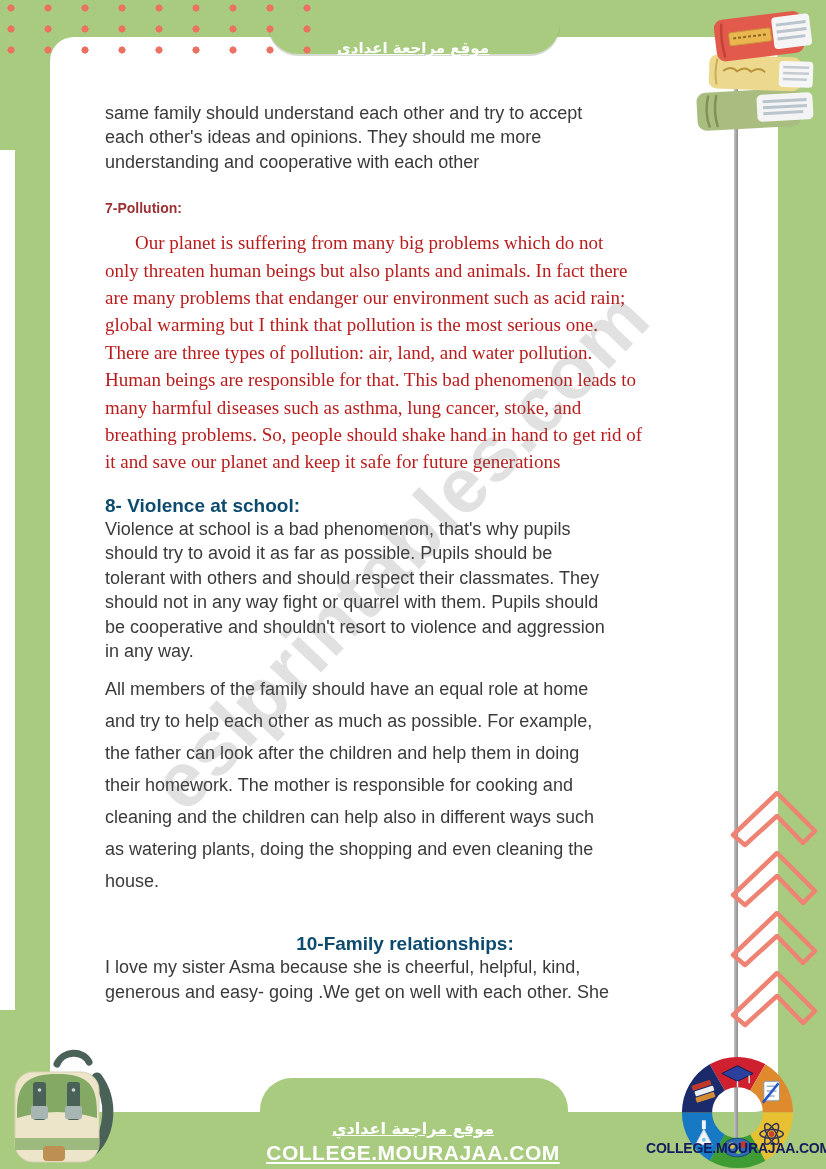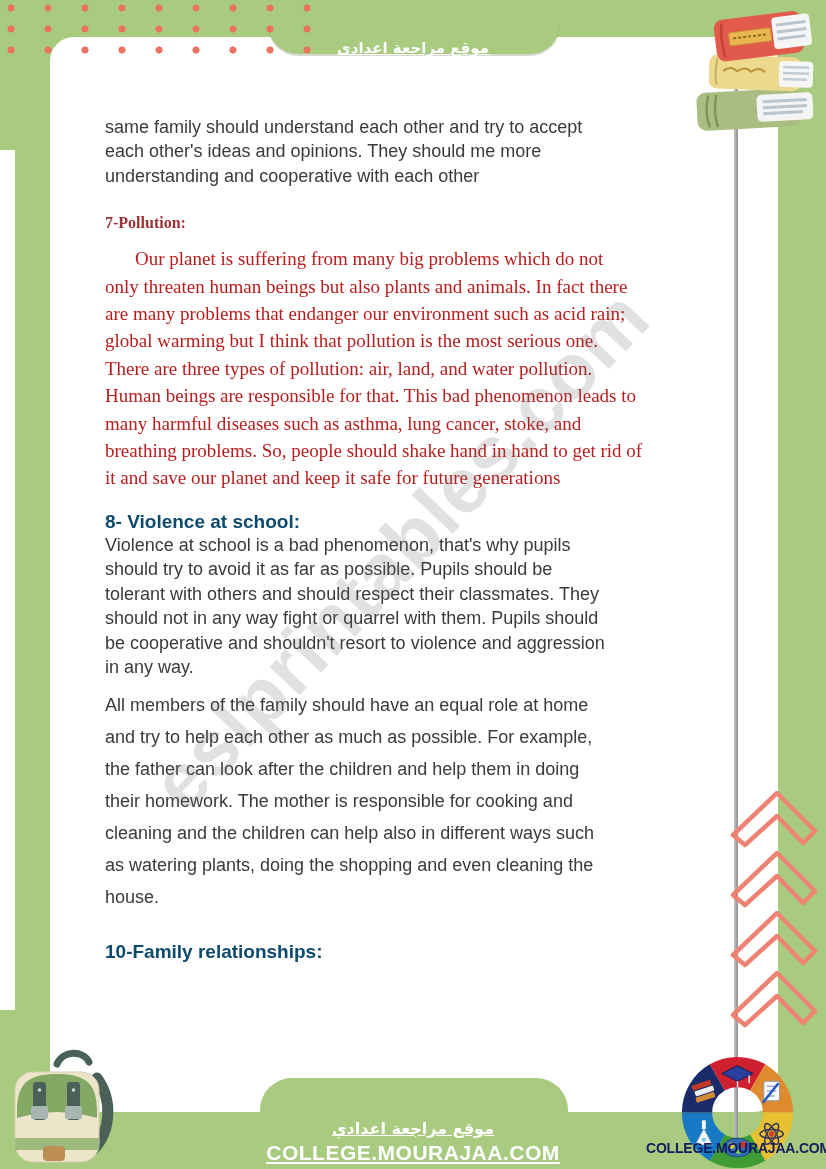--- a/index.html
+++ b/index.html
@@ -25,29 +25,29 @@
   
   .dots{
     position:absolute;left:2px;top:0;width:322px;height:60px;z-index:5;
     background-image:radial-gradient(circle 3.6px at 9px 8px,#eb7160 97%,transparent);
     background-size:37px 21px;
   }
   
   .pole{position:absolute;left:734px;top:88px;width:4px;height:1068px;
     background:linear-gradient(to right,#c4c4c4,#8d8d8d);z-index:2;}
   
-  .content{position:absolute;left:105px;top:115px;width:600px;z-index:3;}
+  .content{position:absolute;left:105px;top:101px;width:600px;z-index:3;}
   .p-sans{font-size:18px;line-height:24.4px;color:#3a3a3a;white-space:pre-line;}
   .p-sans.tight{line-height:32px;}
-  .h-serif{margin-top:26px;font-family:Liberation Serif, serif;font-size:16px;font-weight:bold;color:#9b3134;}
+  .h-serif{margin-top:26px;font-family:Liberation Sans, sans-serif;font-size:14px;font-weight:bold;color:#9b3134;}
   .p-serif{margin-top:13px;font-family:"Liberation Serif",serif;font-size:19px;line-height:27.4px;
     color:#b91c1c;white-space:pre-line;text-indent:30px;}
   .h-sans{font-size:19px;font-weight:bold;color:#0c4a6e;}
   .mt19{margin-top:19px;} .mt9{} .mt6{margin-top:6px;}
-  .mt10{margin-top:10px;} .mt24{margin-top:28px;}
+  .mt10{margin-top:10px;} .mt24{margin-top:36px;text-align:center;}
   
   .watermark{
     position:absolute;left:-15px;top:505px;width:830px;height:90px;line-height:90px;
     text-align:center;font-size:78px;font-weight:bold;letter-spacing:1px;
     color:rgba(105,105,105,0.20);transform:rotate(-46.5deg);z-index:6;pointer-events:none;
   }
   
   .chev{position:absolute;left:729px;width:90px;height:58px;z-index:3;}
   
   .footer-band{position:absolute;left:0;top:1112px;width:826px;height:57px;background:#a8cb80;}
@@ -128,20 +128,22 @@
 
   <div class="p-sans tight mt10">All members of the family should have an equal role at home
 and try to help each other as much as possible. For example,
 the father can look after the children and help them in doing
 their homework. The mother is responsible for cooking and
 cleaning and the children can help also in different ways such
 as watering plants, doing the shopping and even cleaning the
 house.</div>
 
   <div class="h-sans mt24">10-Family relationships:</div>
+  <div class="p-sans mt9">I love my sister Asma because she is cheerful, helpful, kind,
+generous and easy- going .We get on well with each other. She</div>
 </div>
 
 <div class="watermark">eslprintables.com</div>
 
 <svg class="chev" style="top:791px" viewBox="0 0 90 58">
   <path d="M4,44 L48,2 L86,40 L74,52 L48,25 L16,54 Z" fill="none" stroke="#ee8373" stroke-width="4.5" stroke-linejoin="round"></path>
 </svg>
 <svg class="chev" style="top:851px" viewBox="0 0 90 58">
   <path d="M4,44 L48,2 L86,40 L74,52 L48,25 L16,54 Z" fill="none" stroke="#ee8373" stroke-width="4.5" stroke-linejoin="round"></path>
 </svg>

